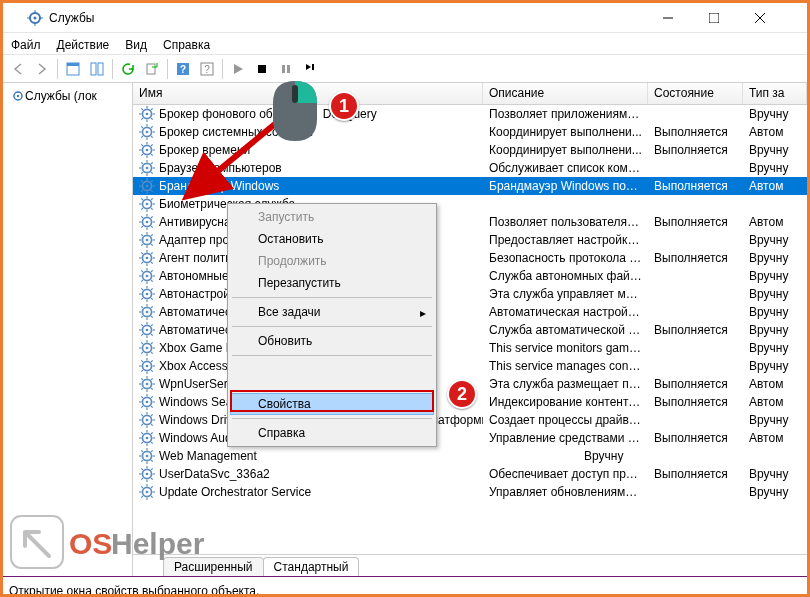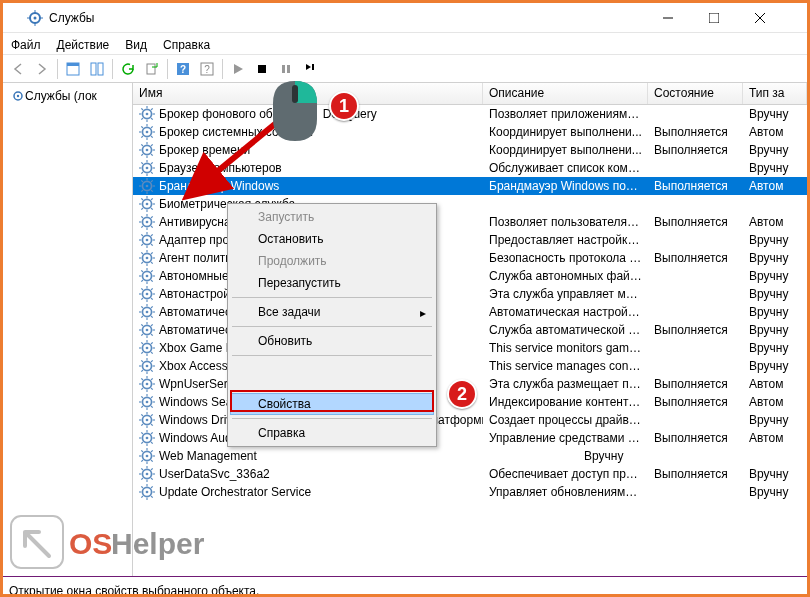--- a/index.html
+++ b/index.html
@@ -798,20 +798,24 @@
                 <line x1="10.5" y1="3.5" x2="12" y2="2"></line>
               </g>
             </svg>
             <span>Update Orchestrator Service</span>
           </div>
           <div class="col-desc">Управляет обновлениями ...</div>
           <div class="col-state"></div>
           <div class="col-type">Вручну</div>
         </div>
       </div>
+    <div class="tabs">
+      <div class="tab">Расширенный</div>
+      <div class="tab active">Стандартный</div>
+    </div>
   </div>
 </div>
 
 <div class="statusbar">
   <span>Открытие окна свойств выбранного объекта.</span>
 </div>
 
 <div class="ctxmenu">
   <div class="ctxitem disabled">Запустить</div>
   <div class="ctxitem">Остановить</div>

